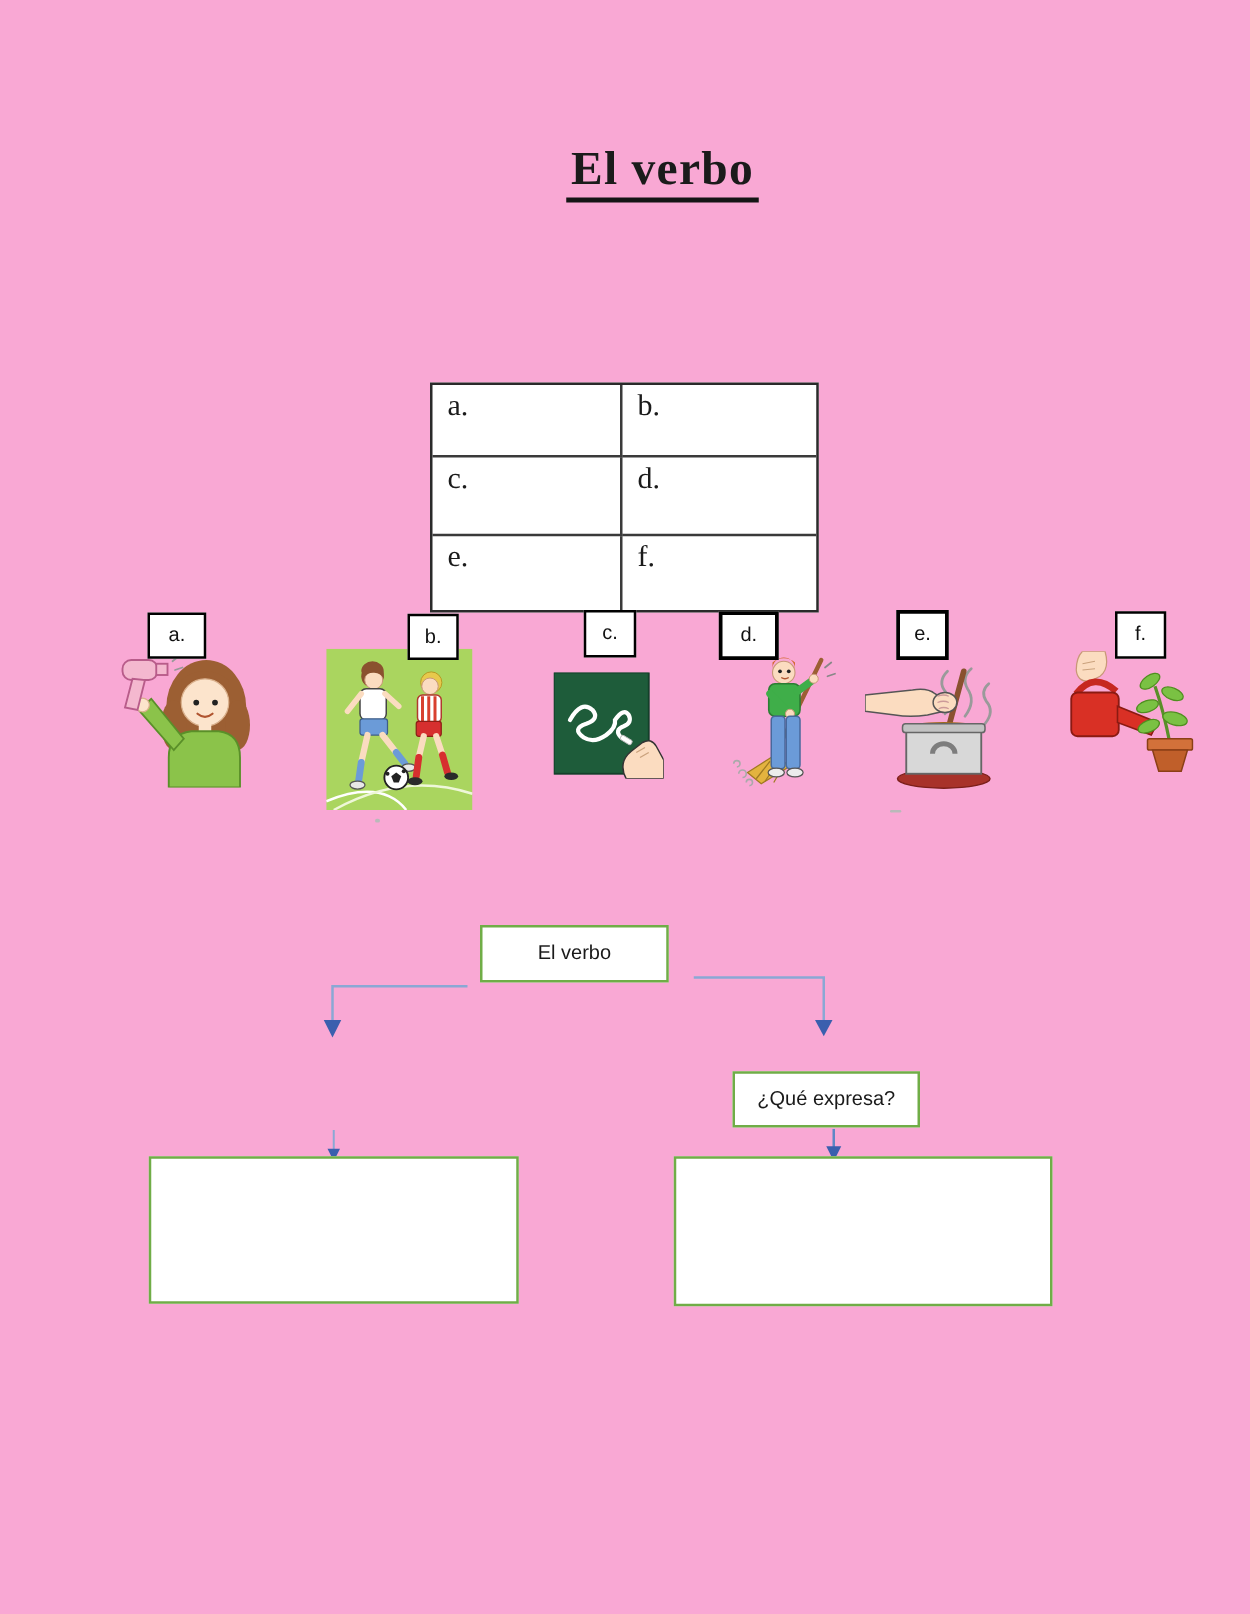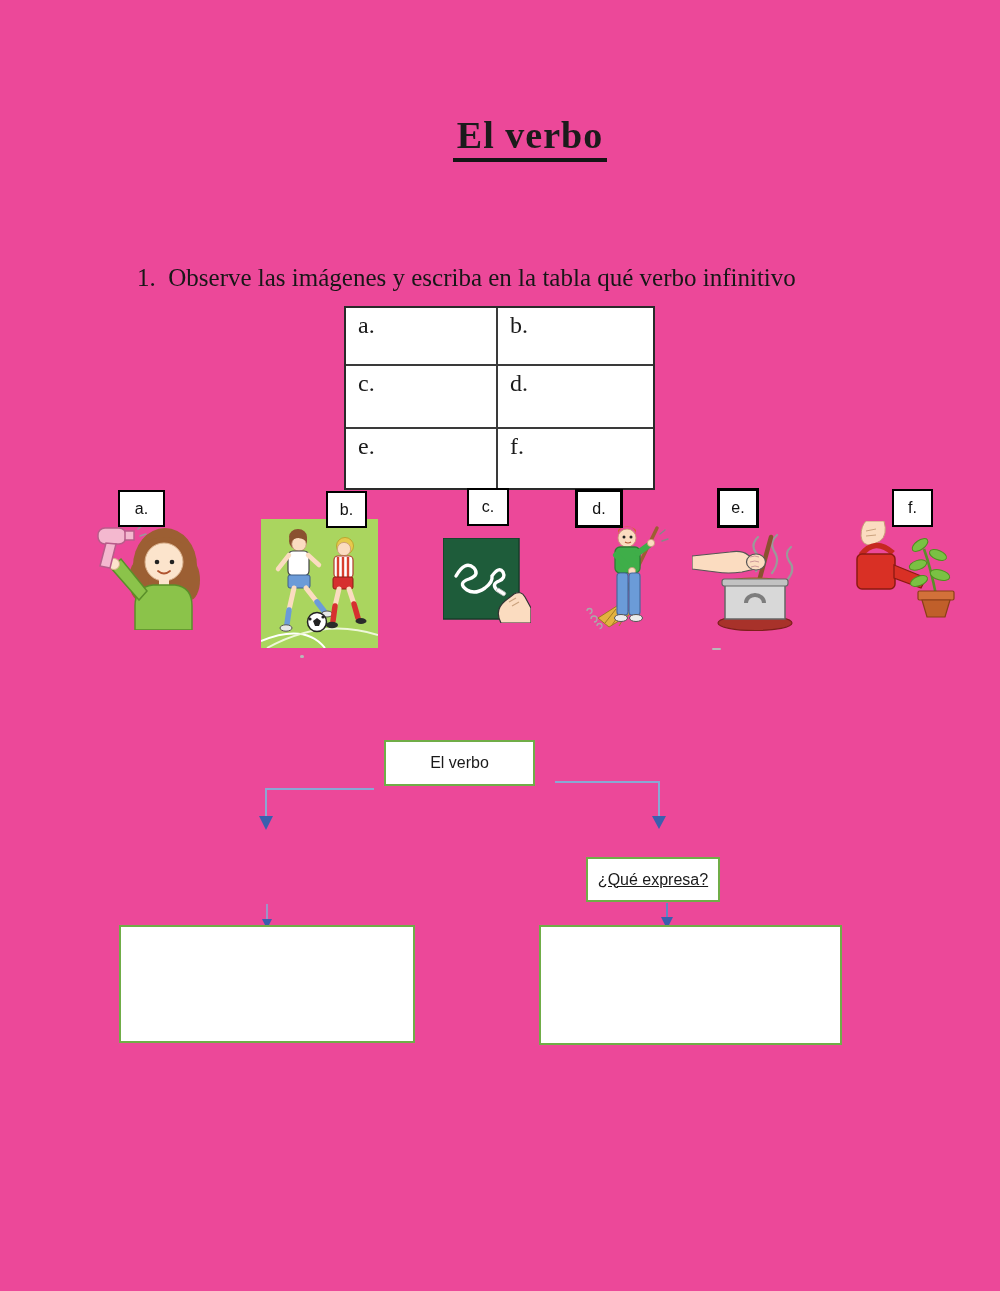--- a/index.html
+++ b/index.html
@@ -1,16 +1,16 @@
 <!DOCTYPE html>
 <html><head>
 <meta charset="utf-8">
 <style>
   html,body{margin:0;padding:0;background:#fff;}
-  .page{position:relative;width:1000px;height:1291px;background:#ec4899;overflow:hidden;
+  .page{position:relative;width:1000px;height:1291px;background:#f9a8d4;overflow:hidden;
         font-family:"Liberation Serif", serif;color:#1b1b1b;}
   .abs{position:absolute;}
   
   .title-wrap{left:0;top:113px;width:1000px;text-align:center;transform:translateX(30px);}
   .title{display:inline-block;font-size:38px;font-weight:bold;letter-spacing:1px;
          border-bottom:4px solid #151515;padding:0 4px 1px 4px;}
   
   .instr{font-size:25px;white-space:pre;color:#171717;}
   
   .vtable{left:344px;top:306px;width:311px;height:184px;border:2px solid #2a2a2a;
@@ -35,21 +35,20 @@
 </style>
 </head>
 <body>
 
 <div class="page">
 
   <div class="abs title-wrap">
     <span class="title">El verbo</span>
   </div>
 
-  <div class="abs instr" style="left:137px;top:264px;">1.&nbsp;&nbsp;Observe las imágenes y escriba en la tabla qué verbo infinitivo</div>
 
   <div class="abs vtable">
     <div class="cell"><span>a.</span></div>
     <div class="cell lastcol"><span>b.</span></div>
     <div class="cell"><span>c.</span></div>
     <div class="cell lastcol"><span>d.</span></div>
     <div class="cell lastrow"><span>e.</span></div>
     <div class="cell lastcol lastrow"><span>f.</span></div>
   </div>
 
@@ -192,21 +191,21 @@
   <svg class="abs" style="left:256px;top:776px;" width="124" height="58" viewBox="0 0 124 58">
     <polyline points="118,13 10,13 10,40" stroke="#8aa8d4" stroke-width="2" fill="none"></polyline>
     <polygon points="10,54 3,40 17,40" fill="#3b5fae"></polygon>
   </svg>
 
   <svg class="abs" style="left:548px;top:772px;" width="124" height="60" viewBox="0 0 124 60">
     <polyline points="7,10 111,10 111,44" stroke="#8aa8d4" stroke-width="2" fill="none"></polyline>
     <polygon points="111,57 104,44 118,44" fill="#3b5fae"></polygon>
   </svg>
 
-  <div class="abs gbox" style="left:586px;top:857px;width:134px;height:45px;text-decoration:underline;">
+  <div class="abs gbox" style="left:586px;top:857px;width:150px;height:45px;">
     <span>¿Qué expresa?</span>
   </div>
 
   <svg class="abs" style="left:259px;top:904px;" width="16" height="26" viewBox="0 0 16 26">
     <line x1="8" y1="0" x2="8" y2="16" stroke="#8aa8d4" stroke-width="1.6"></line>
     <polygon points="8,25 3,15 13,15" fill="#3b5fae"></polygon>
   </svg>
   <svg class="abs" style="left:658px;top:903px;" width="18" height="27" viewBox="0 0 18 27">
     <line x1="9" y1="0" x2="9" y2="15" stroke="#5f87c6" stroke-width="2"></line>
     <polygon points="9,26 3,14 15,14" fill="#3b5fae"></polygon>

